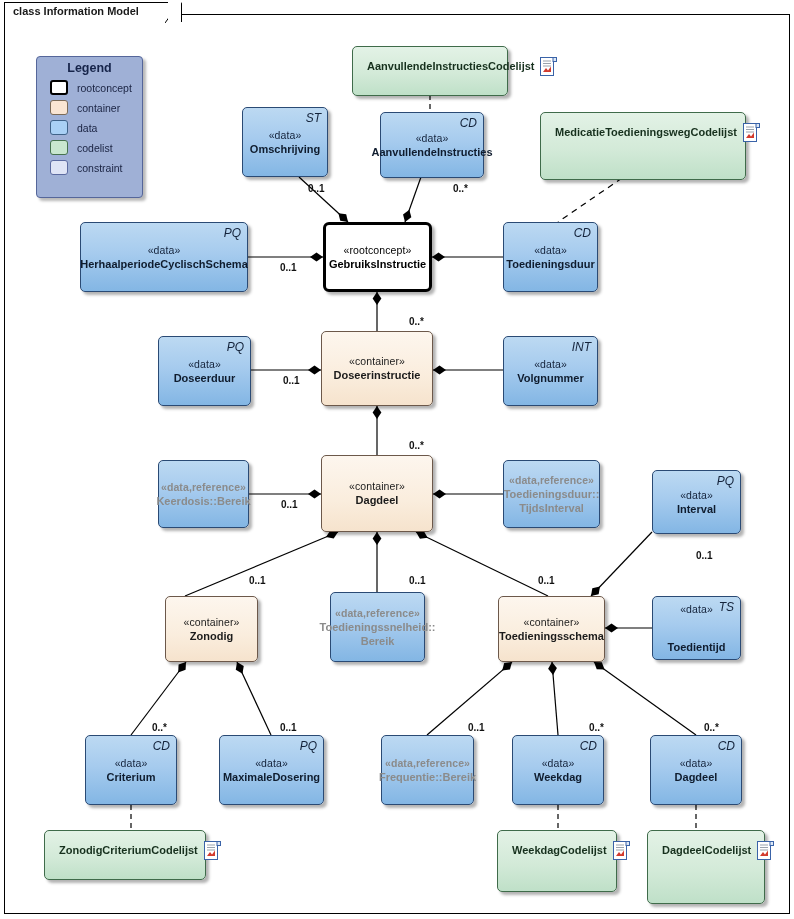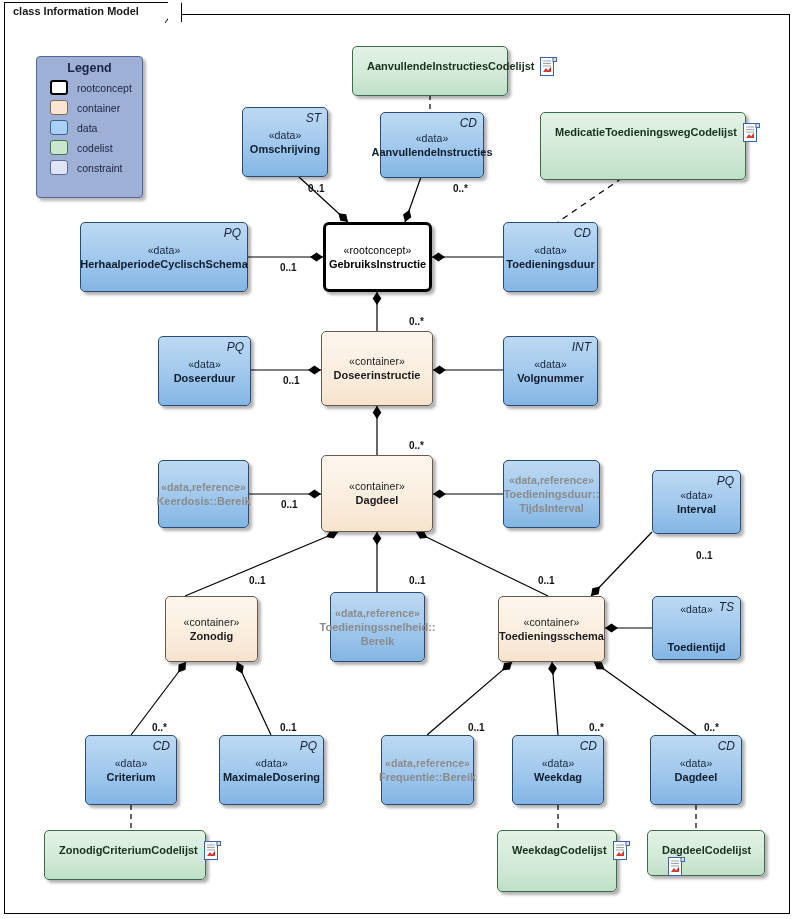--- a/index.html
+++ b/index.html
@@ -320,21 +320,21 @@
           <g stroke="#9aa3ad" stroke-width="1">
             <line x1="3" y1="4" x2="11" y2="4"></line>
             <line x1="3" y1="6.5" x2="11" y2="6.5"></line>
             <line x1="3" y1="9" x2="11" y2="9"></line>
           </g>
           <path d="M3,15 L6,11 L8,13.5 L11,9.5 L11,15 Z" fill="#d23b2e"></path>
         </svg>
     </span>
   </div>
 
-  <div class="node n-codelist" style="left:647px;top:830px;width:118px;height:46px;flex-direction:column;">
+  <div class="node n-codelist" style="left:647px;top:830px;width:118px;height:74px;">
     <span class="nm">DagdeelCodelijst</span>
     <span class="cl-icon">
       <svg width="17" height="19" viewBox="0 0 17 19">
           <rect x="0.5" y="0.5" width="13" height="18" fill="#fff" stroke="#3a63a8"></rect>
           <rect x="13" y="0.5" width="3.5" height="4" fill="#dce8f7" stroke="#3a63a8"></rect>
           <g stroke="#9aa3ad" stroke-width="1">
             <line x1="3" y1="4" x2="11" y2="4"></line>
             <line x1="3" y1="6.5" x2="11" y2="6.5"></line>
             <line x1="3" y1="9" x2="11" y2="9"></line>
           </g>

